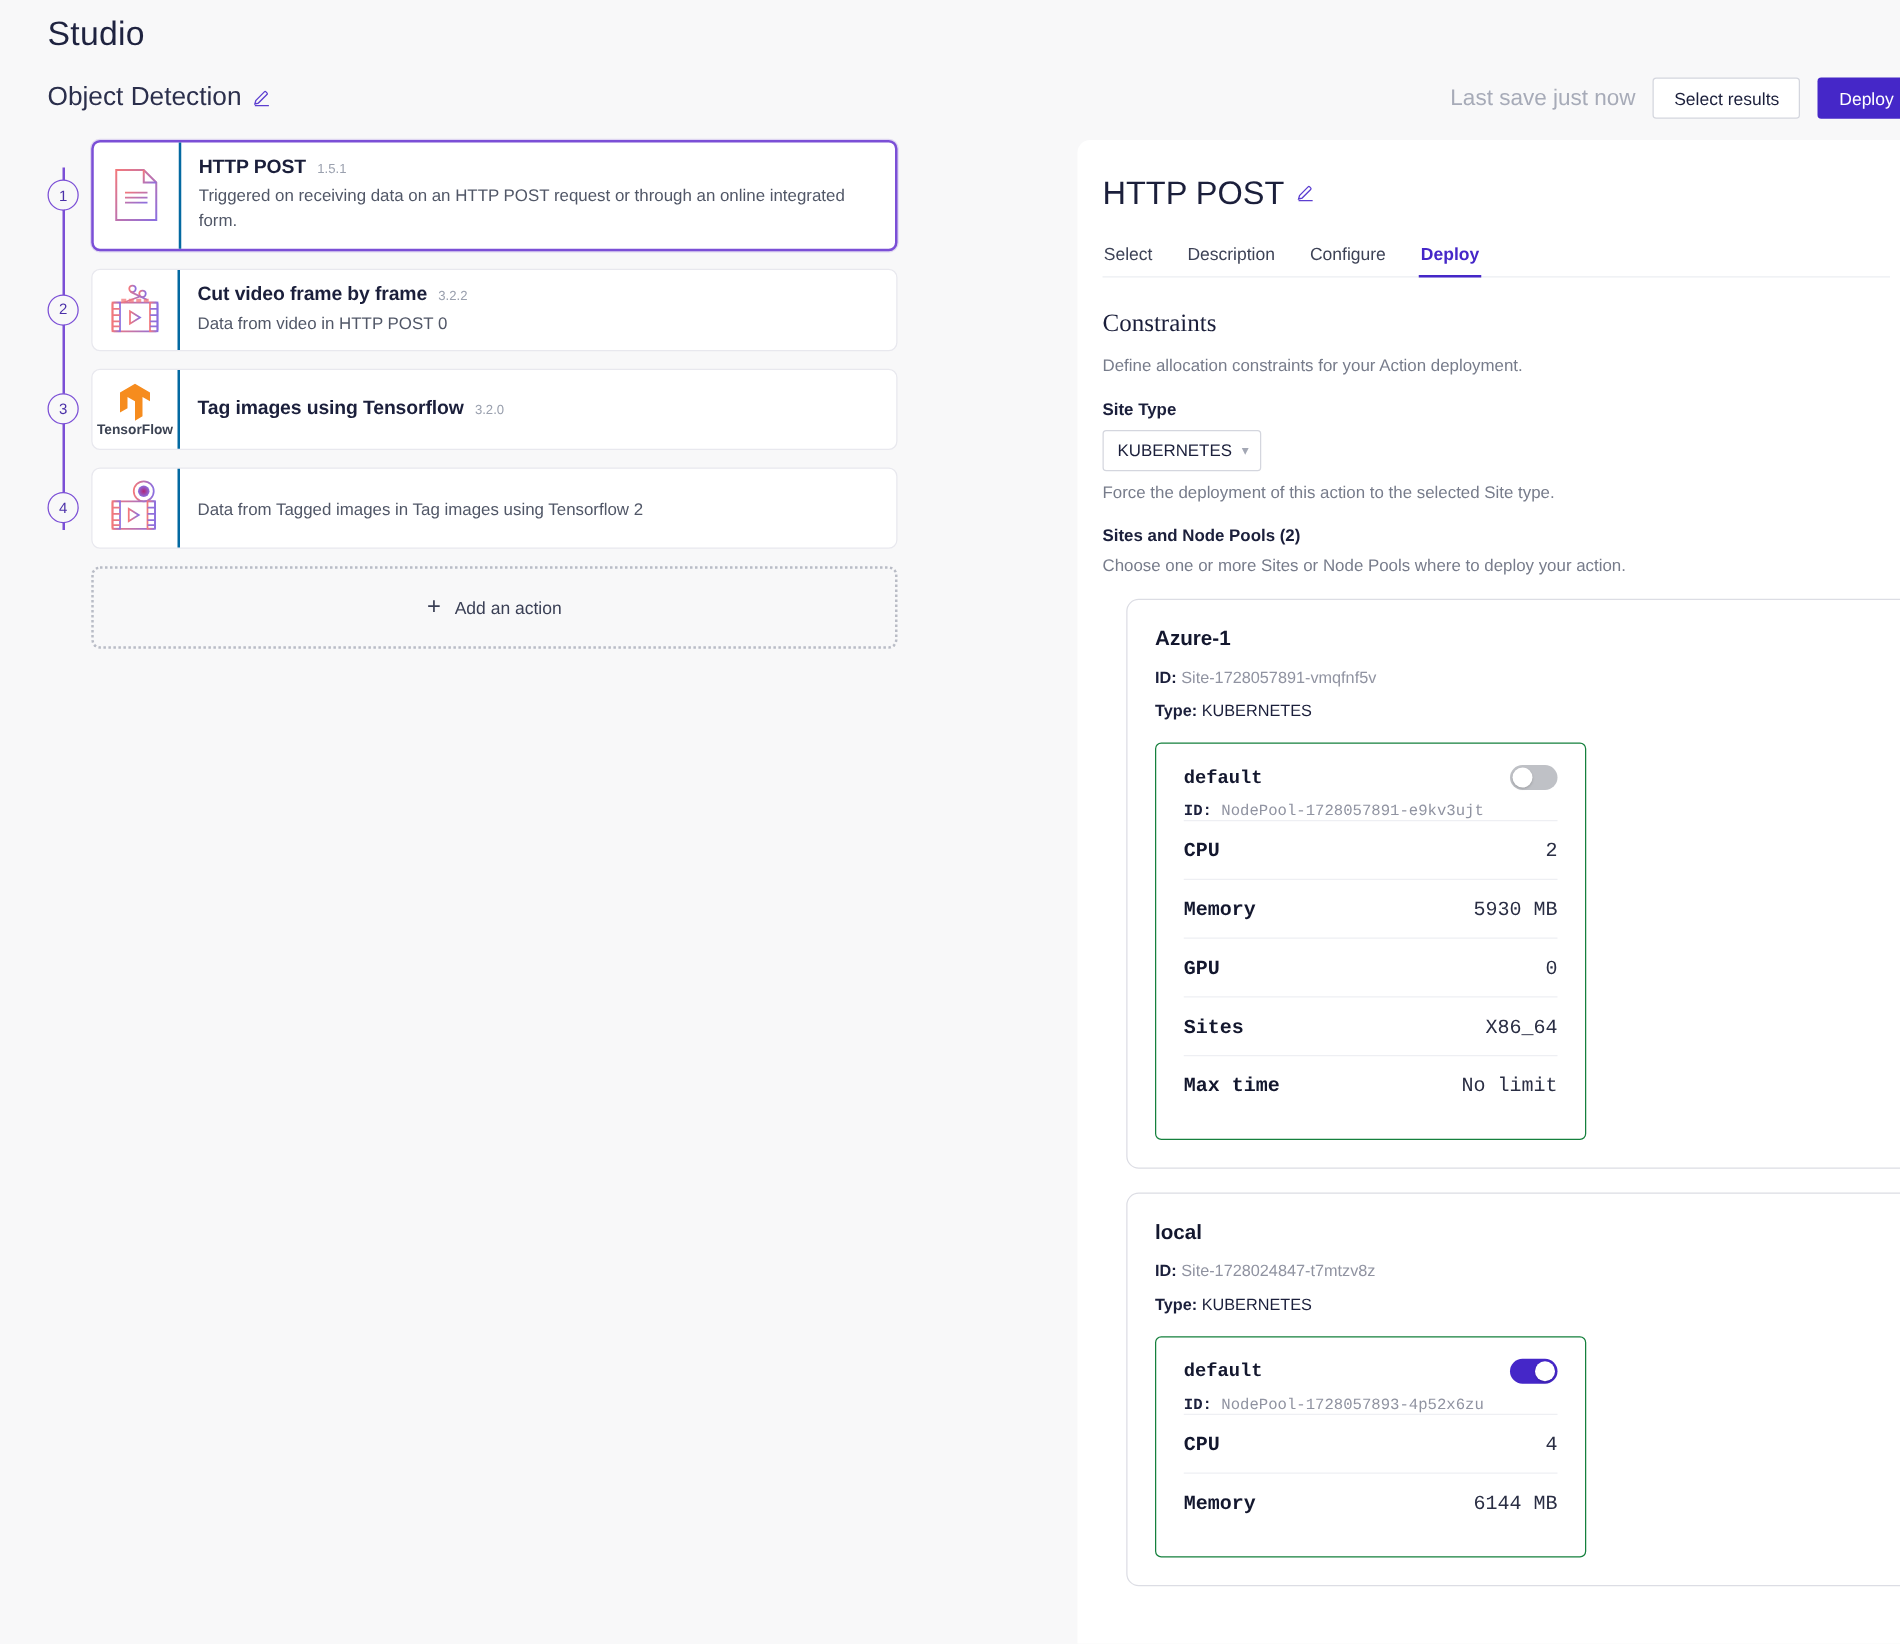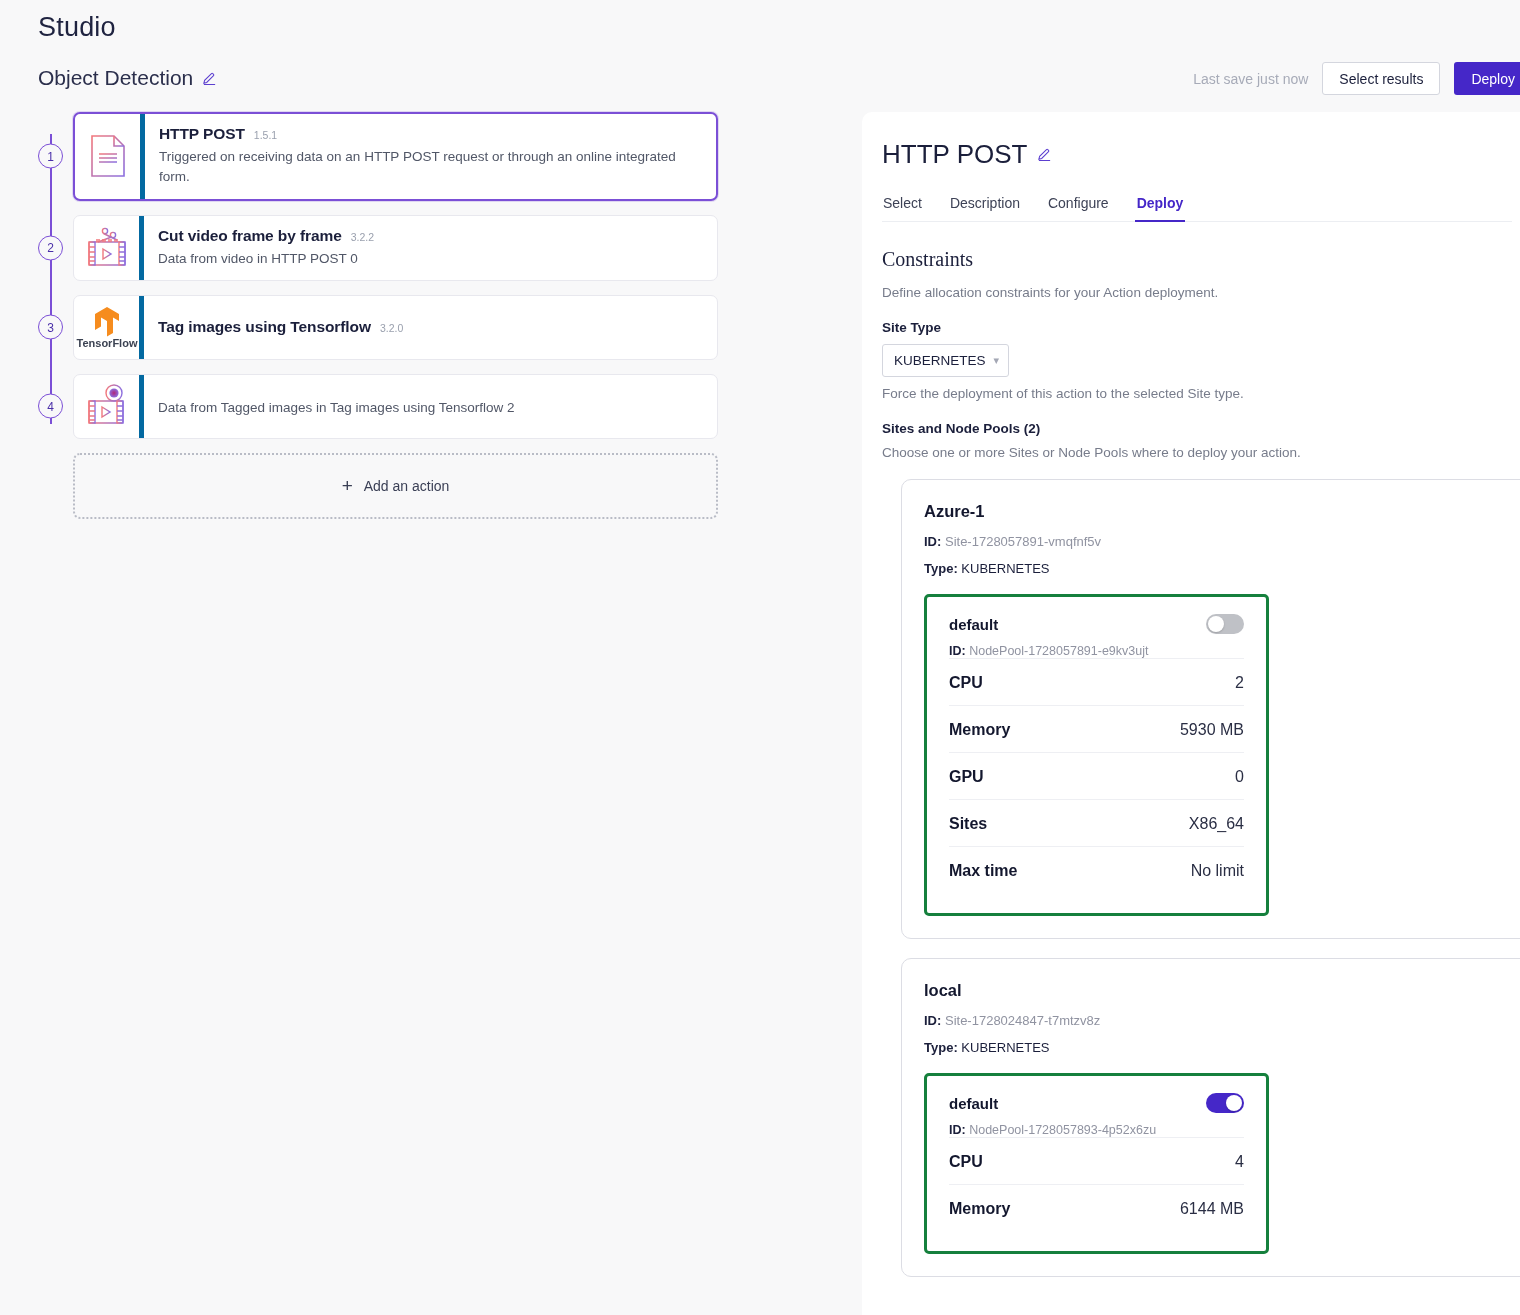--- a/index.html
+++ b/index.html
@@ -30,39 +30,39 @@
     color: #4a2fa8; font-size: 12px; font-weight: 500;
     display: flex; align-items: center; justify-content: center; z-index: 3;
   }
   .card {
     margin-left: 35px; flex: 1; background: #fff; border: 1px solid #e8e8ee;
     border-radius: 7px; display: flex; align-items: stretch; min-height: 65px;
   }
   .card.selected { border: 2px solid #7b4fd6; box-shadow: 0 0 0 1px rgba(123,79,214,.20); }
   .card-icon {
     width: 70px; flex: 0 0 70px; display: flex; align-items: center; justify-content: center;
-    border-right: 5px solid #0369a1; padding: 6px 0;
+    border-right: 2px solid #0369a1; padding: 6px 0;
   }
   .card-body { flex: 1; padding: 11px 14px 11px 14px; display: flex; flex-direction: column; justify-content: center; }
   .card-titlerow { display: flex; align-items: baseline; gap: 9px; }
   .card-title { font-size: 15.5px; font-weight: 700; color: #1b1f3b; letter-spacing: -.1px; }
   .card-ver { font-size: 10.5px; color: #9aa0ae; font-weight: 400; }
   .card-desc { font-size: 13.5px; color: #515767; margin-top: 4px; line-height: 1.5; max-width: 535px; }
 
   .add-action {
     margin-left: 35px; margin-top: 10px; height: 66px;
     border: 2px dotted #b9bcc6; border-radius: 7px;
     display: flex; align-items: center; justify-content: center; gap: 11px;
     color: #3a3f55; font-size: 14px; background: transparent; cursor: pointer;
   }
   .plus { font-size: 19px; color: #3a3f55; line-height: 1; font-weight: 300; }
 
   
   .topbar { position: absolute; right: 12px; top: 62px; display: flex; align-items: center; gap: 14px; }
-  .lastsave { font-size: 14px; color: #a7abb8; }
+  .lastsave { font-size: 18px; color: #a7abb8; }
   .btn-outline {
     background: #fff; border: 1px solid #d4d6de; border-radius: 3px;
     padding: 0 16px; height: 33px; font-size: 14px; color: #1b1f3b; cursor: pointer;
     font-family: "Liberation Sans", sans-serif;
   }
   .btn-primary {
     background: #4527c8; border: none; border-radius: 3px;
     padding: 0 17px; height: 33px; font-size: 14px; color: #fff; cursor: pointer;
     font-family: "Liberation Sans", sans-serif;
   }
@@ -96,21 +96,21 @@
     margin-top: 19px; margin-left: 19px; background: #fff;
     border: 1px solid #dcdde4; border-radius: 10px; padding: 20px 22px 22px 22px;
     width: 700px;
   }
   .site-head { display: flex; align-items: center; justify-content: space-between; }
   .site-name { font-size: 16.5px; font-weight: 700; color: #13172e; }
   .kv { font-size: 13px; margin-top: 12px; color: #1b1f3b; }
   .kv b { font-weight: 700; }
   .kv .muted { color: #9093a1; font-weight: 400; }
 
-  .pool-card { margin-top: 18px; border: 3px solid #15803d; border-radius: 5px; padding: 17px 22px 20px 22px; width: 345px; }
+  .pool-card { margin-top: 18px; border: 1px solid #15803d; border-radius: 5px; padding: 17px 22px 20px 22px; width: 345px; font-family: Liberation Mono, monospace; }
   .pool-head { display: flex; align-items: center; justify-content: space-between; }
   .pool-name { font-size: 15px; font-weight: 700; color: #13172e; }
   .pool-id { font-size: 12.5px; margin-top: 10px; }
   .spec-row { display: flex; justify-content: space-between; align-items: flex-end; font-size: 16px; padding: 15px 0 13px 0; border-top: 1px solid #eeeff3; }
   .spec-row:first-of-type { border-top: none; padding-top: 20px; }
   .spec-k { font-weight: 700; color: #13172e; }
   .spec-v { color: #2a2e44; }
 
   
   .toggle { width: 42px; height: 22px; border-radius: 11px; position: relative; cursor: pointer; flex: 0 0 42px; }

